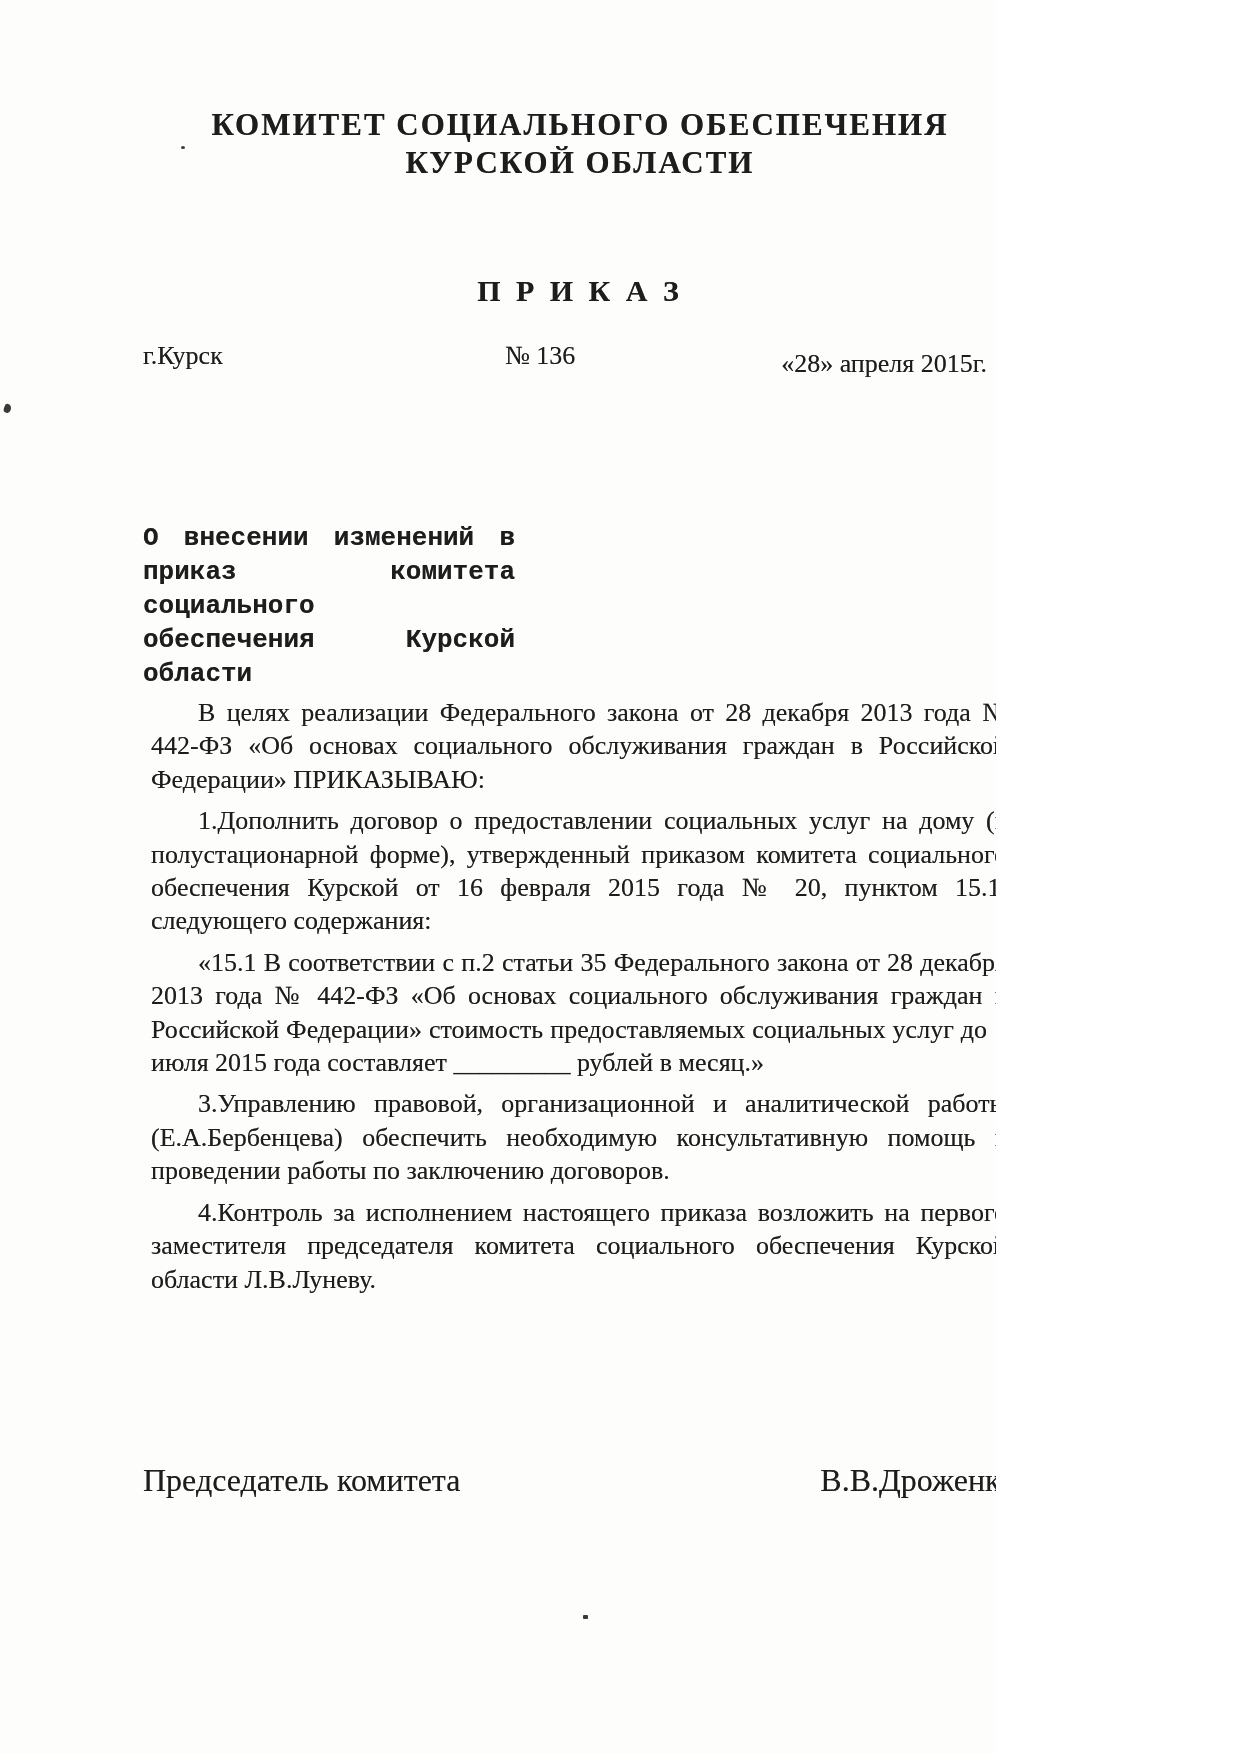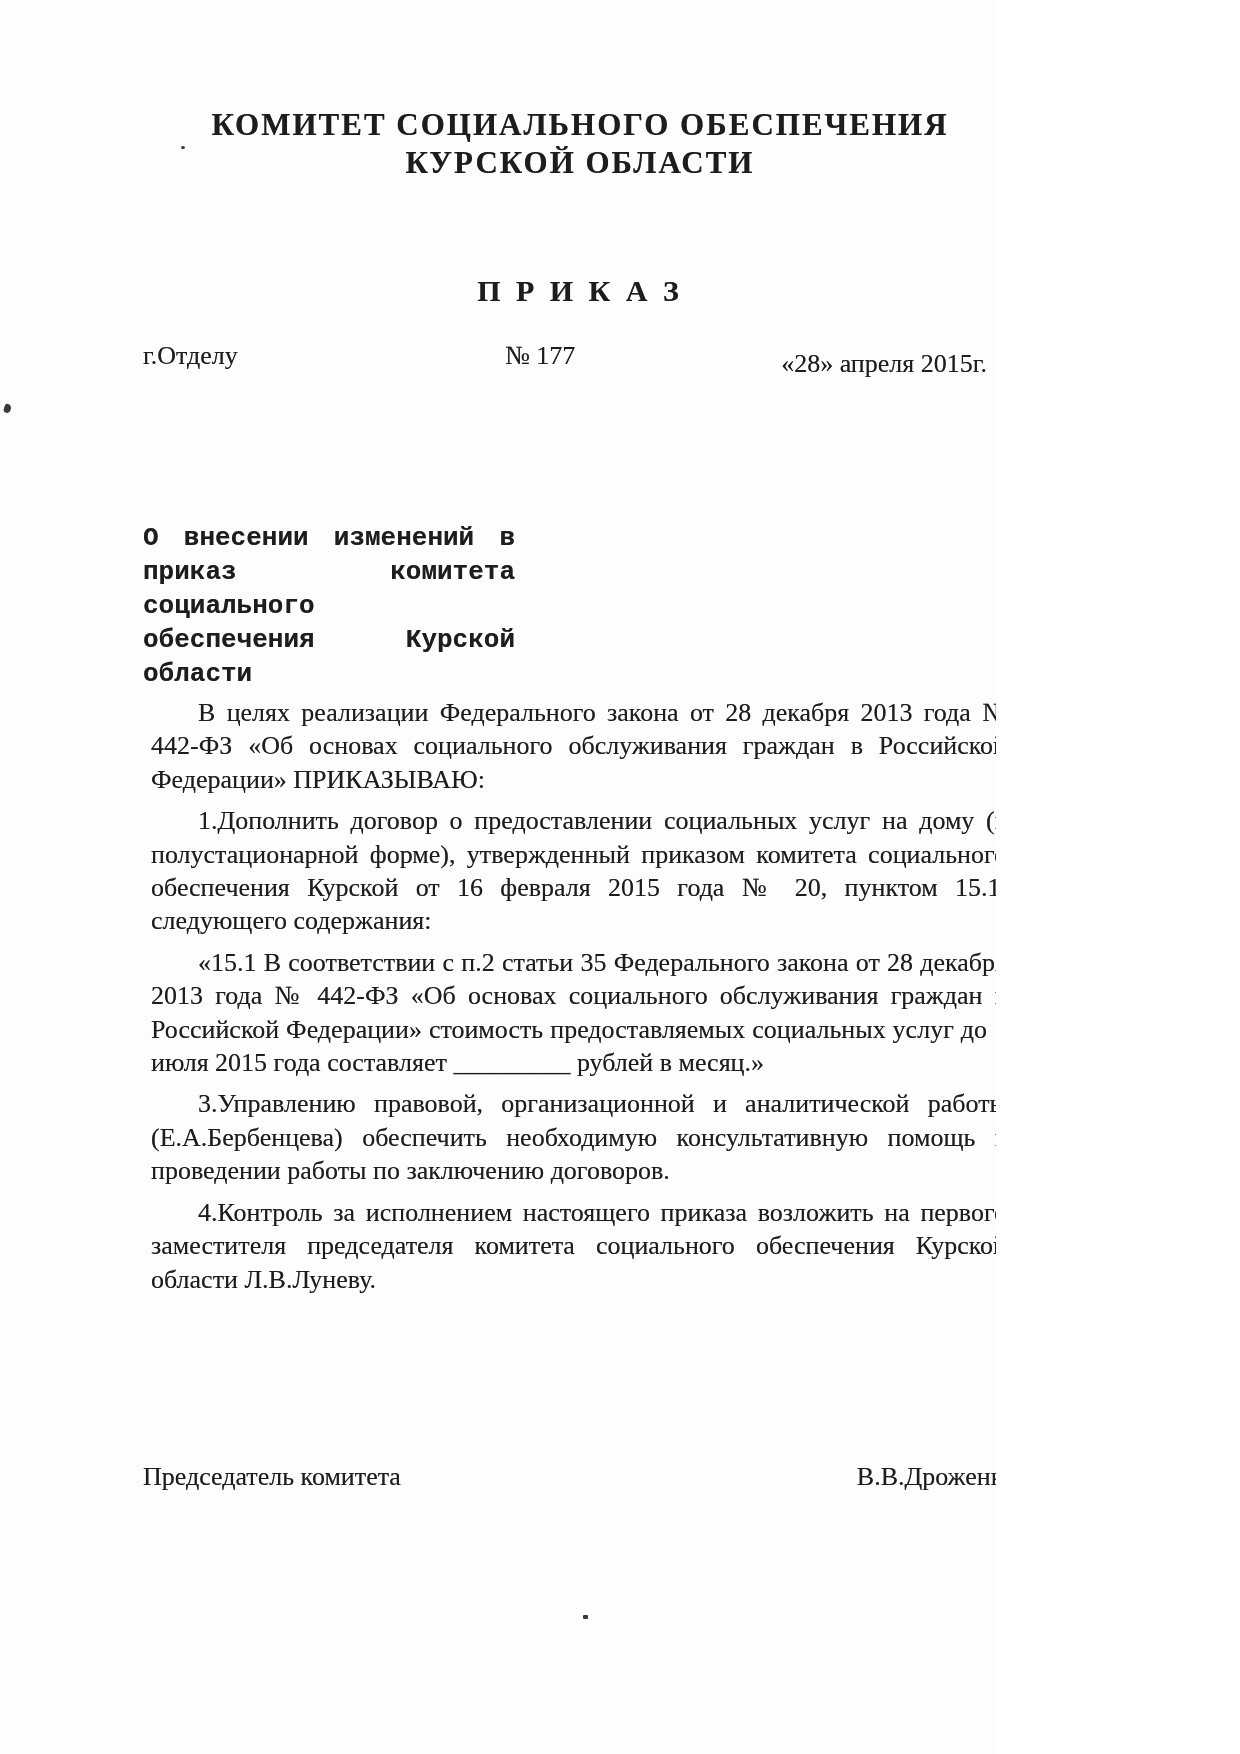--- a/index.html
+++ b/index.html
@@ -72,21 +72,21 @@
   }
   .body-text p {
     margin: 8px;
     text-indent: 47px;
   }
   .signature-row {
     position: absolute;
     top: 1462px;
     left: 143px;
     width: 872px;
-    font-size: 26px;
+    font-size: 32px;
   }
   .sig-title { float: left; }
   .sig-name { float: right; margin-left: 46px; }
   
   .speck {
     position: absolute;
     background: #3a3a3a;
     border-radius: 50%;
   }
   .speck-1 { left: 181px; top: 146px; width: 4px; height: 3px; }
@@ -103,22 +103,22 @@
   <div class="speck speck-3"></div>
 
   <header class="org-header">
     <div>КОМИТЕТ СОЦИАЛЬНОГО ОБЕСПЕЧЕНИЯ</div>
     <div>КУРСКОЙ ОБЛАСТИ</div>
   </header>
 
   <div class="doc-type">П Р И К А З</div>
 
   <div class="meta-row">
-    <span class="meta-city">г.Отделу</span>
-    <span class="meta-number">№ 177</span>
+    <span class="meta-city">г.Курск</span>
+    <span class="meta-number">№ 136</span>
     <span class="meta-date">«28» апреля 2015г.</span>
   </div>
 
   <div class="subject">
     <div class="subject-line spread">О внесении изменений в</div>
     <div class="subject-line spread">приказ комитета социального</div>
     <div class="subject-line">обеспечения Курской области</div>
   </div>
 
   <main class="body-text">

